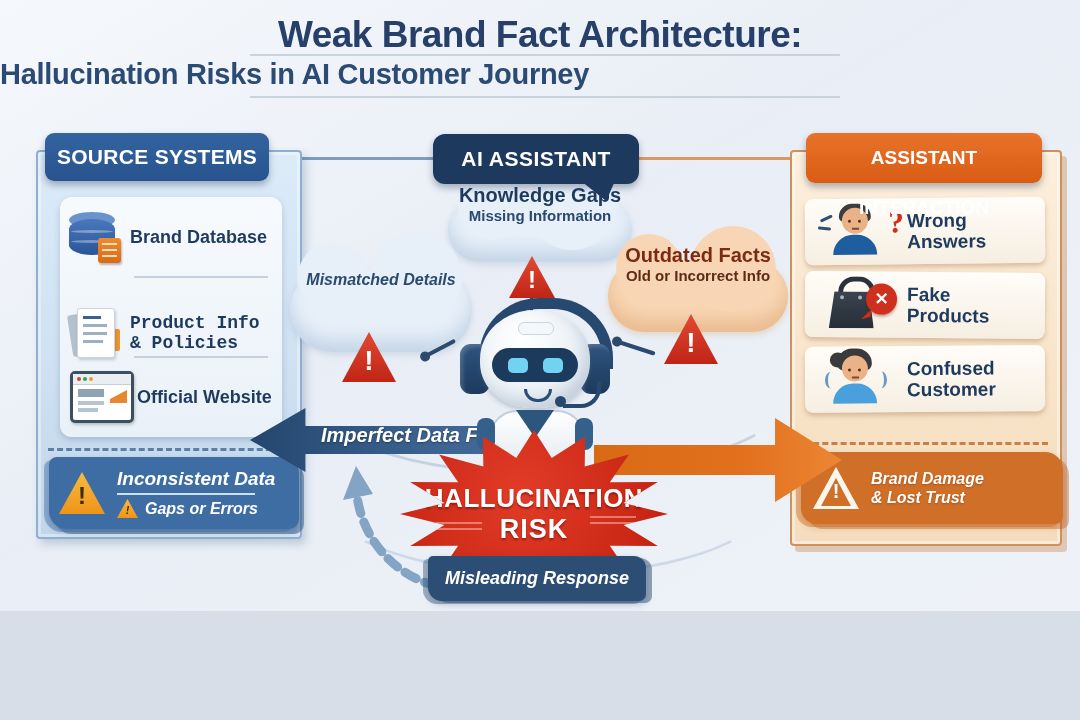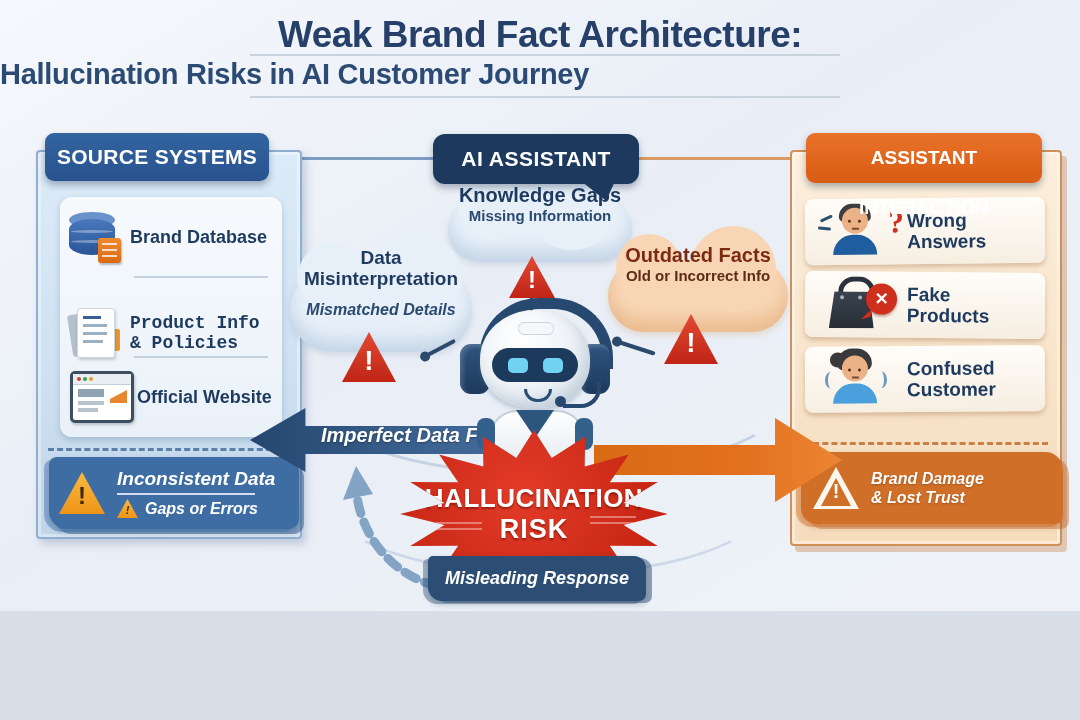--- a/index.html
+++ b/index.html
@@ -102,21 +102,21 @@
   .cloud-text{position:relative;z-index:2;text-align:center;}
   .cl-knowledge{left:448px;top:198px;width:184px;height:64px;}
   .cl-knowledge::before{left:10px;top:-30px;width:72px;height:72px;}
   .cl-knowledge::after{right:14px;top:-40px;width:92px;height:92px;}
   .cl-knowledge .t{font-size:20px;font-weight:bold;color:#1e3a5e;margin-top:-14px;}
   .cl-knowledge .s{font-size:15px;font-weight:bold;color:#2a4a70;}
   .cl-mis{left:290px;top:268px;width:182px;height:84px;}
   .cl-mis::before{left:8px;top:-26px;width:70px;height:70px;}
   .cl-mis::after{right:10px;top:-36px;width:92px;height:92px;}
   .cl-mis .t{font-size:19px;font-weight:bold;color:#1e3a5e;line-height:1.1;margin-top:-20px;}
-  .cl-mis .s{font-size:16px;font-weight:bold;font-style:italic;color:#2a4a70;margin-top:11px;}
+  .cl-mis .s{font-size:16px;font-weight:bold;font-style:italic;color:#2a4a70;margin-top:3px;}
   .cl-out{left:608px;top:260px;width:180px;height:72px;}
   .cl-out::before{left:8px;top:-26px;width:66px;height:66px;}
   .cl-out::after{right:12px;top:-34px;width:86px;height:86px;}
   .cl-out .t{font-size:20px;font-weight:bold;color:#7c2a12;margin-top:-16px;}
   .cl-out .s{font-size:15px;font-weight:bold;color:#5f2b16;}
 
   .red-tri{z-index:4;background:linear-gradient(180deg,#e24a34,#bf2415);
     clip-path:polygon(50% 0,100% 100%,0 100%);filter:drop-shadow(1px 2px 2px rgba(100,20,10,.4));}
   .red-tri span{position:absolute;left:0;width:100%;text-align:center;color:#fff;font-weight:900;line-height:1;}
   .rt-kg{left:509px;top:256px;width:46px;height:42px;}
@@ -361,21 +361,20 @@
 
   <div class="abs cloud cloud-blue cl-knowledge">
     <div class="cloud-text">
       <div class="t">Knowledge Gaps</div>
       <div class="s">Missing Information</div>
     </div>
   </div>
 
   <div class="abs cloud cloud-blue cl-mis">
     <div class="cloud-text">
-      <div class="t">Data Misinterpretation</div>
       <div class="s">Mismatched Details</div>
     </div>
   </div>
 
   <div class="abs cloud cloud-orange cl-out">
     <div class="cloud-text">
       <div class="t">Outdated Facts</div>
       <div class="s">Old or Incorrect Info</div>
     </div>
   </div>

